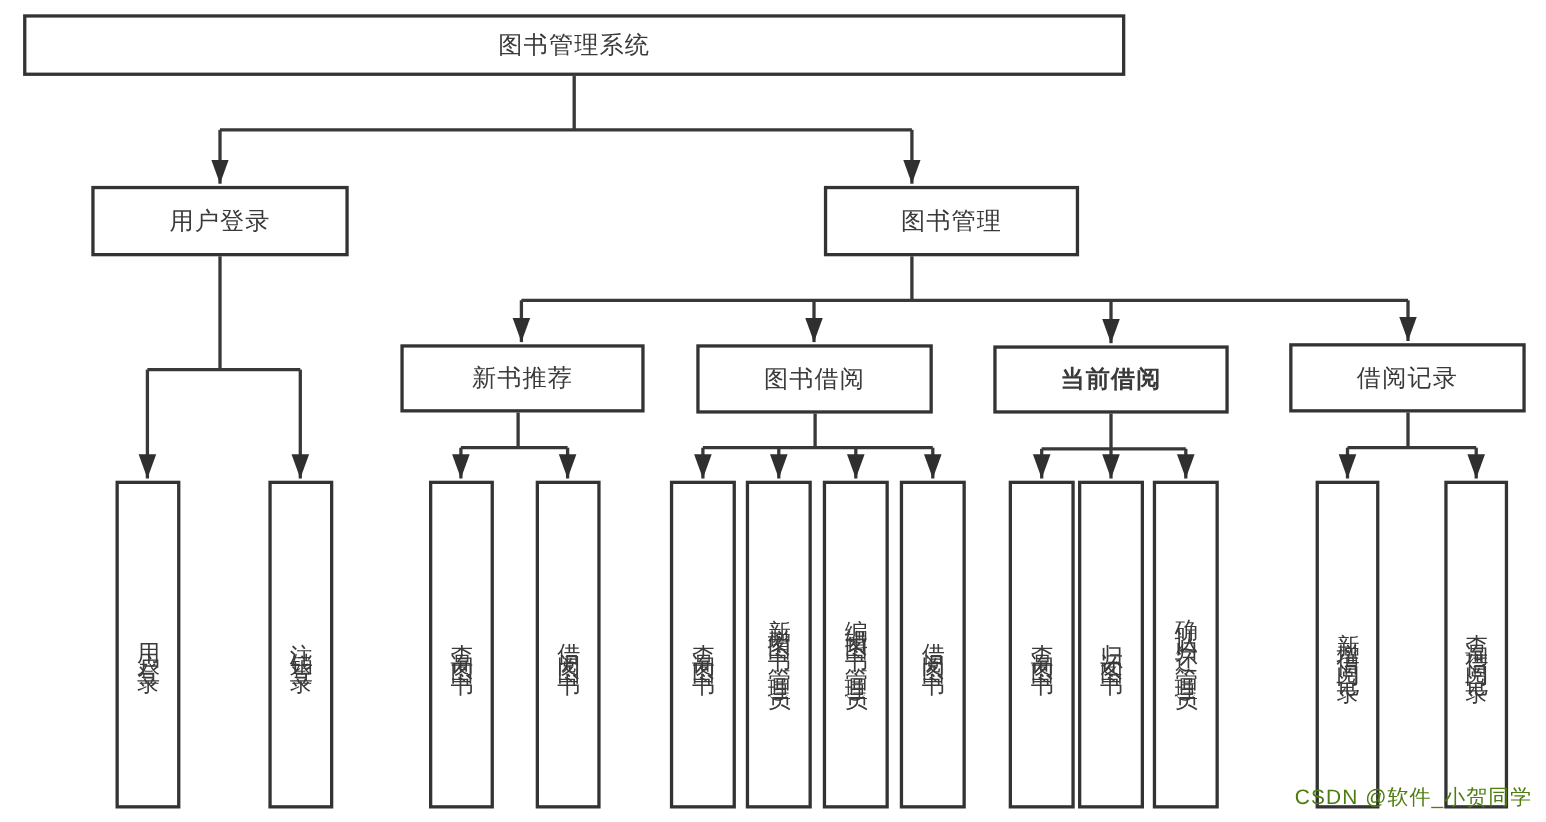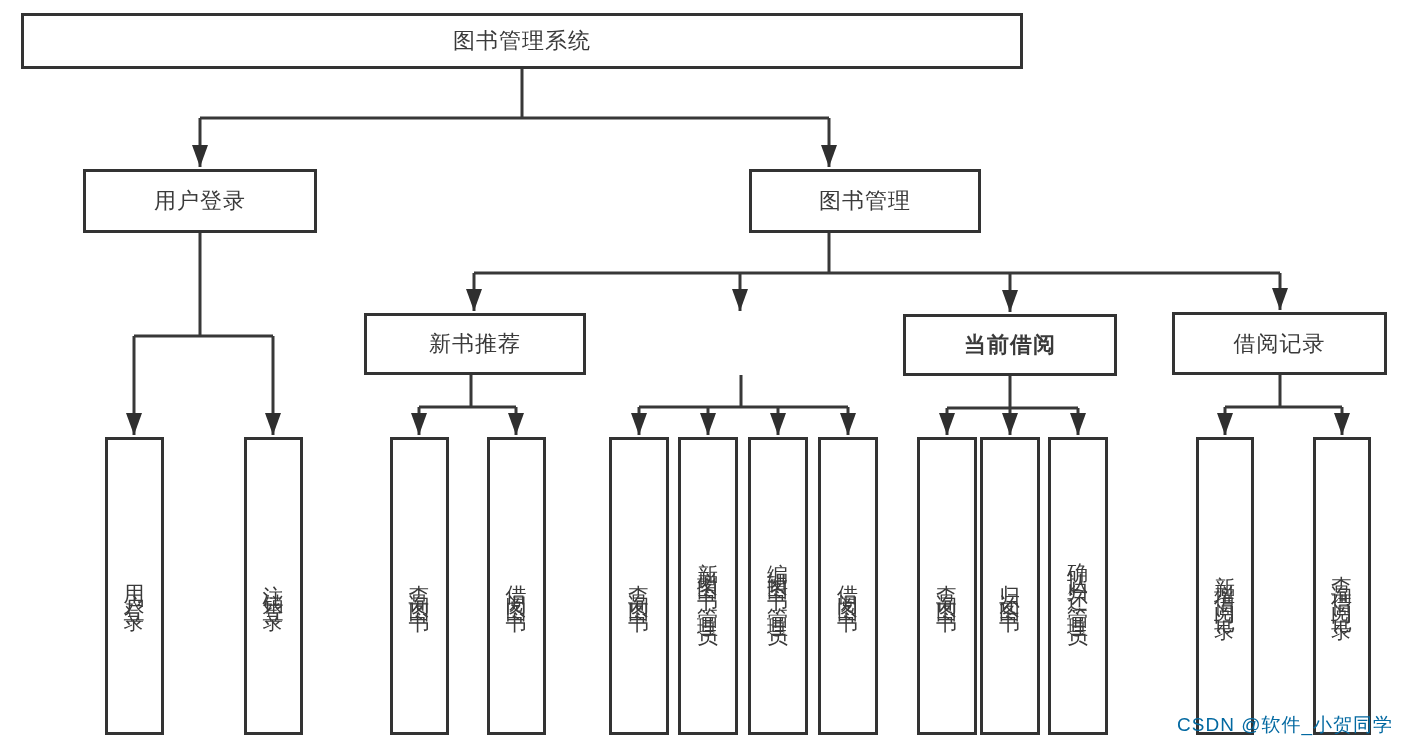--- a/index.html
+++ b/index.html
@@ -11,21 +11,21 @@
     border:3px solid #333333; color:#3a3a3a;
     display:flex; align-items:center; justify-content:center;
   }
   .node .lbl { font-size:22px; letter-spacing:1px; white-space:nowrap; }
   .leaf .vlbl {
     writing-mode:vertical-rl; text-orientation:upright;
     font-size:21px; line-height:1; letter-spacing:9px; white-space:nowrap;
   }
   .watermark {
     position:absolute; right:12px; bottom:9px; z-index:5;
-    font-size:19px; color:#0369a1; letter-spacing:1px; white-space:nowrap;
+    font-size:19px; color:#4d7c0f; letter-spacing:1px; white-space:nowrap;
   }
 </style>
 </head>
 <body>
 
 <div class="stage">
 
   <svg class="wires" viewBox="0 0 1405 747" xmlns="http://www.w3.org/2000/svg">
     <defs>
       <marker id="ah" markerUnits="userSpaceOnUse" markerWidth="24" markerHeight="20" refX="22" refY="10" orient="auto">
@@ -81,20 +81,23 @@
   <div class="node" style="left:83px; top:169px; width:234px; height:64px;">
     <span class="lbl">用户登录</span>
   </div>
   <div class="node" style="left:713px; top:169px; width:232px; height:64px;margin-left:36px;">
     <span class="lbl">图书管理</span>
   </div>
 
   <div class="node" style="left:364px; top:313px; width:222px; height:62px;align-items:center;">
     <span class="lbl">新书推荐</span>
   </div>
+  <div class="node" style="left:633px; top:313px; width:215px; height:63px;">
+    <span class="lbl">图书借阅</span>
+  </div>
   <div class="node" style="left:903px; top:314px; width:214px; height:62px;font-weight:bold;">
     <span class="lbl">当前借阅</span>
   </div>
   <div class="node" style="left:1172px; top:312px; width:215px; height:63px;">
     <span class="lbl">借阅记录</span>
   </div>
 
   <div class="node leaf" style="left:105px; top:437px; width:59px; height:298px;">
     <span class="vlbl">用户登录</span>
   </div>

